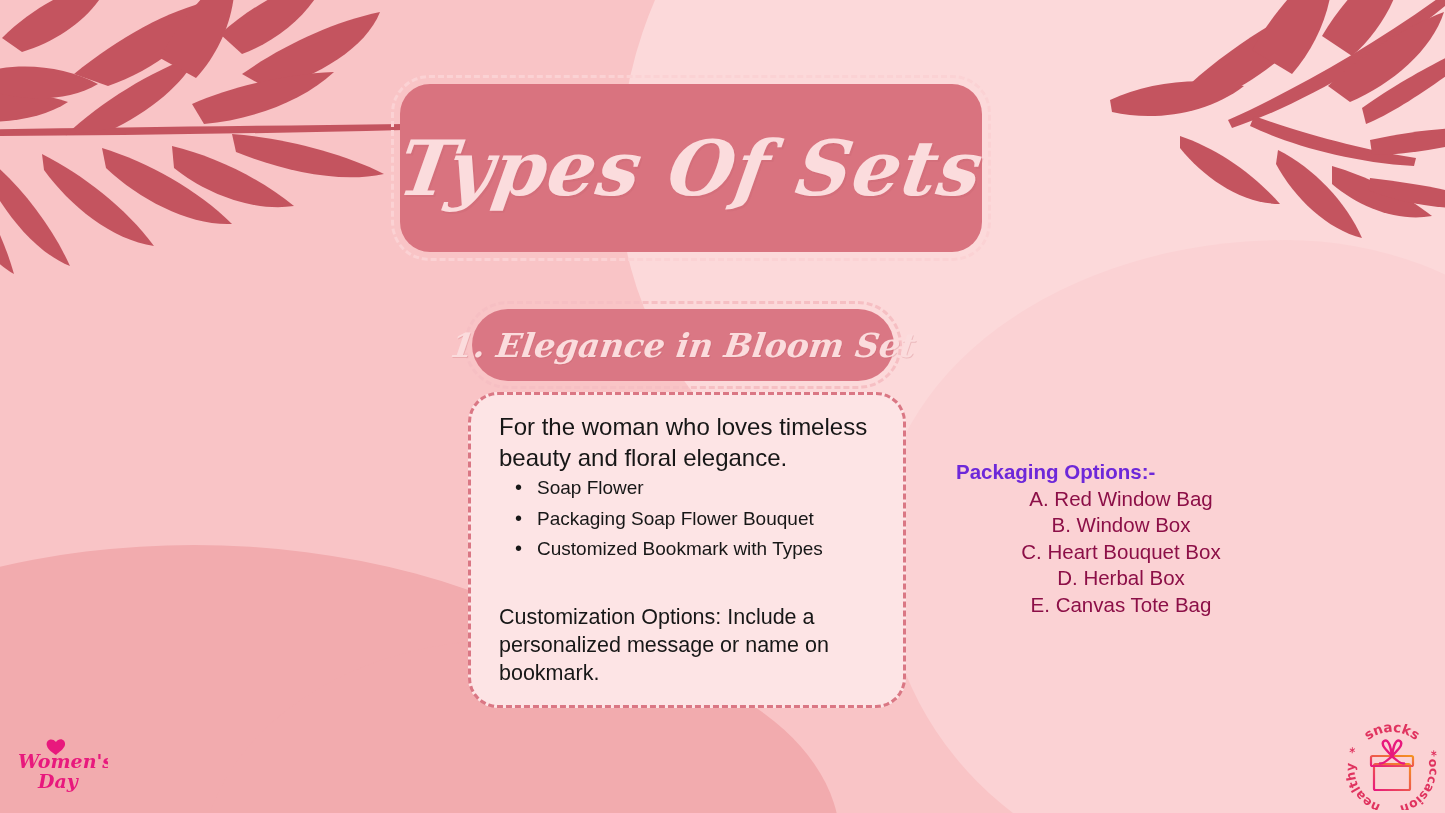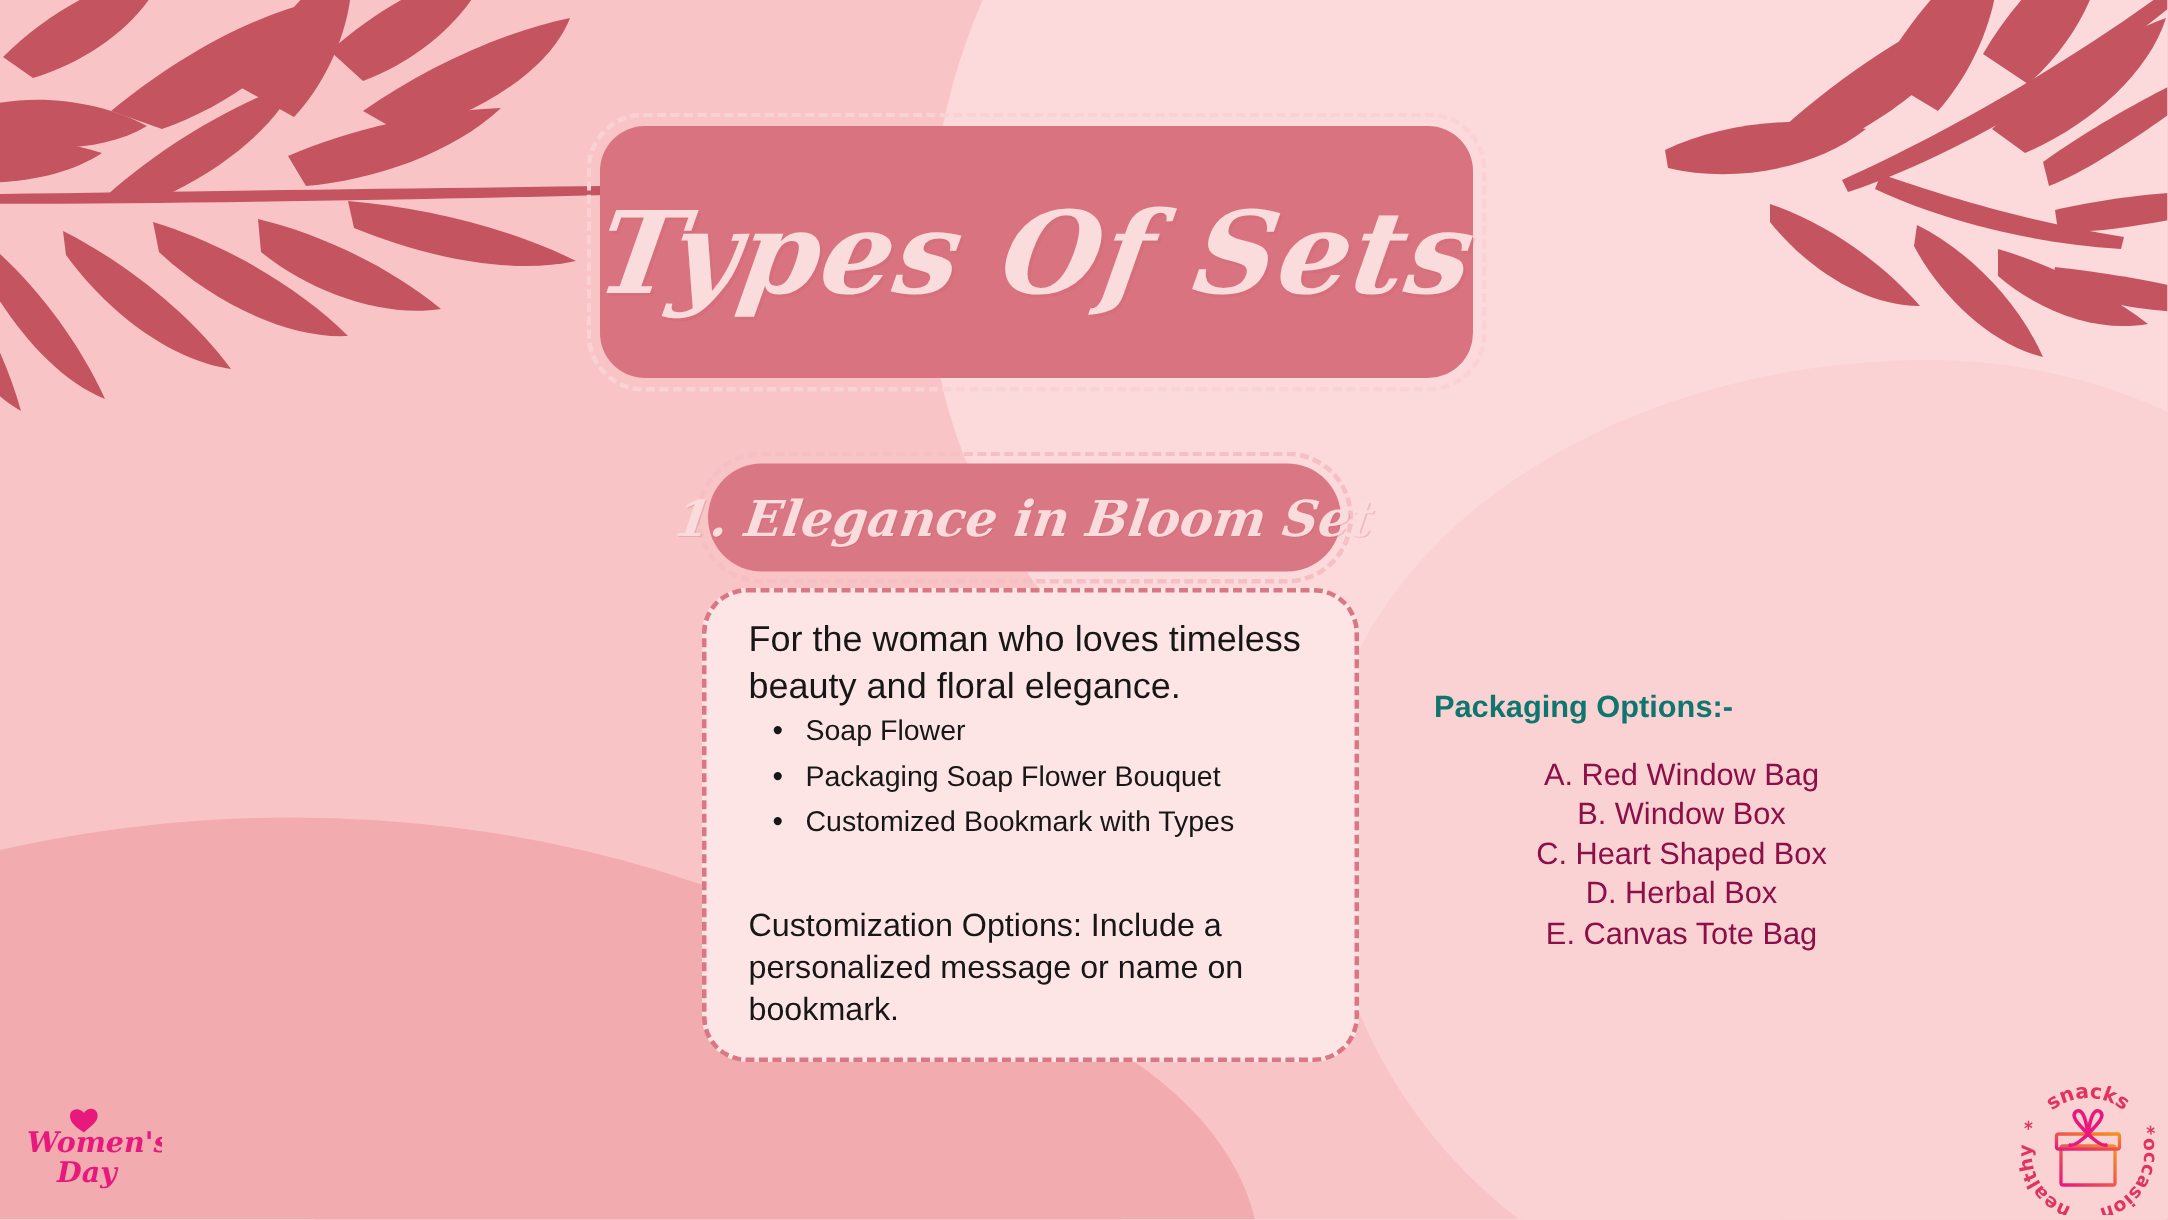--- a/index.html
+++ b/index.html
@@ -142,25 +142,25 @@
     margin-top:38px;
   }
 
   
   #packaging {
     position:absolute;
     left:956px; top:458px;
     width:330px;
   }
   #packaging-title {
-    color:#0f766e;
+    color:#6d28d9;
     font-weight:bold;
     font-size:20.5px;
     line-height:27px;
-    margin-bottom:19px;
+    margin-bottom:1px;
   }
   #packaging ol { list-style:none;text-align:center; }
   #packaging li {
     color:#8c0f47;
     font-size:20.5px;
     line-height:26.4px;
   }
 
   
   #womens-day-logo {
@@ -239,21 +239,21 @@
       <li>Customized Bookmark with Types</li>
     </ul>
     <div class="tail">Customization Options: Include a personalized message or name on bookmark.</div>
   </div>
 
   <div id="packaging">
     <div id="packaging-title">Packaging Options:-</div>
     <ol>
       <li>A. Red Window Bag</li>
       <li>B. Window Box</li>
-      <li>C. Heart Shaped Box</li>
+      <li>C. Heart Bouquet Box</li>
       <li>D. Herbal Box</li>
       <li>E. Canvas Tote Bag</li>
     </ol>
   </div>
 
   <svg id="womens-day-logo" viewBox="0 0 92 62">
     <g fill="#e8197d">
       <path d="M40 6 c -4 -5 -11 -2 -9 4 c 1 4 6 7 9 9 c 3 -3 8 -6 9 -10 c 1 -6 -6 -8 -9 -3 z"></path>
     </g>
     <text x="2" y="32" font-family="DejaVu Serif, serif" font-style="italic" font-weight="700" font-size="19" fill="#e8197d">Women's</text>

